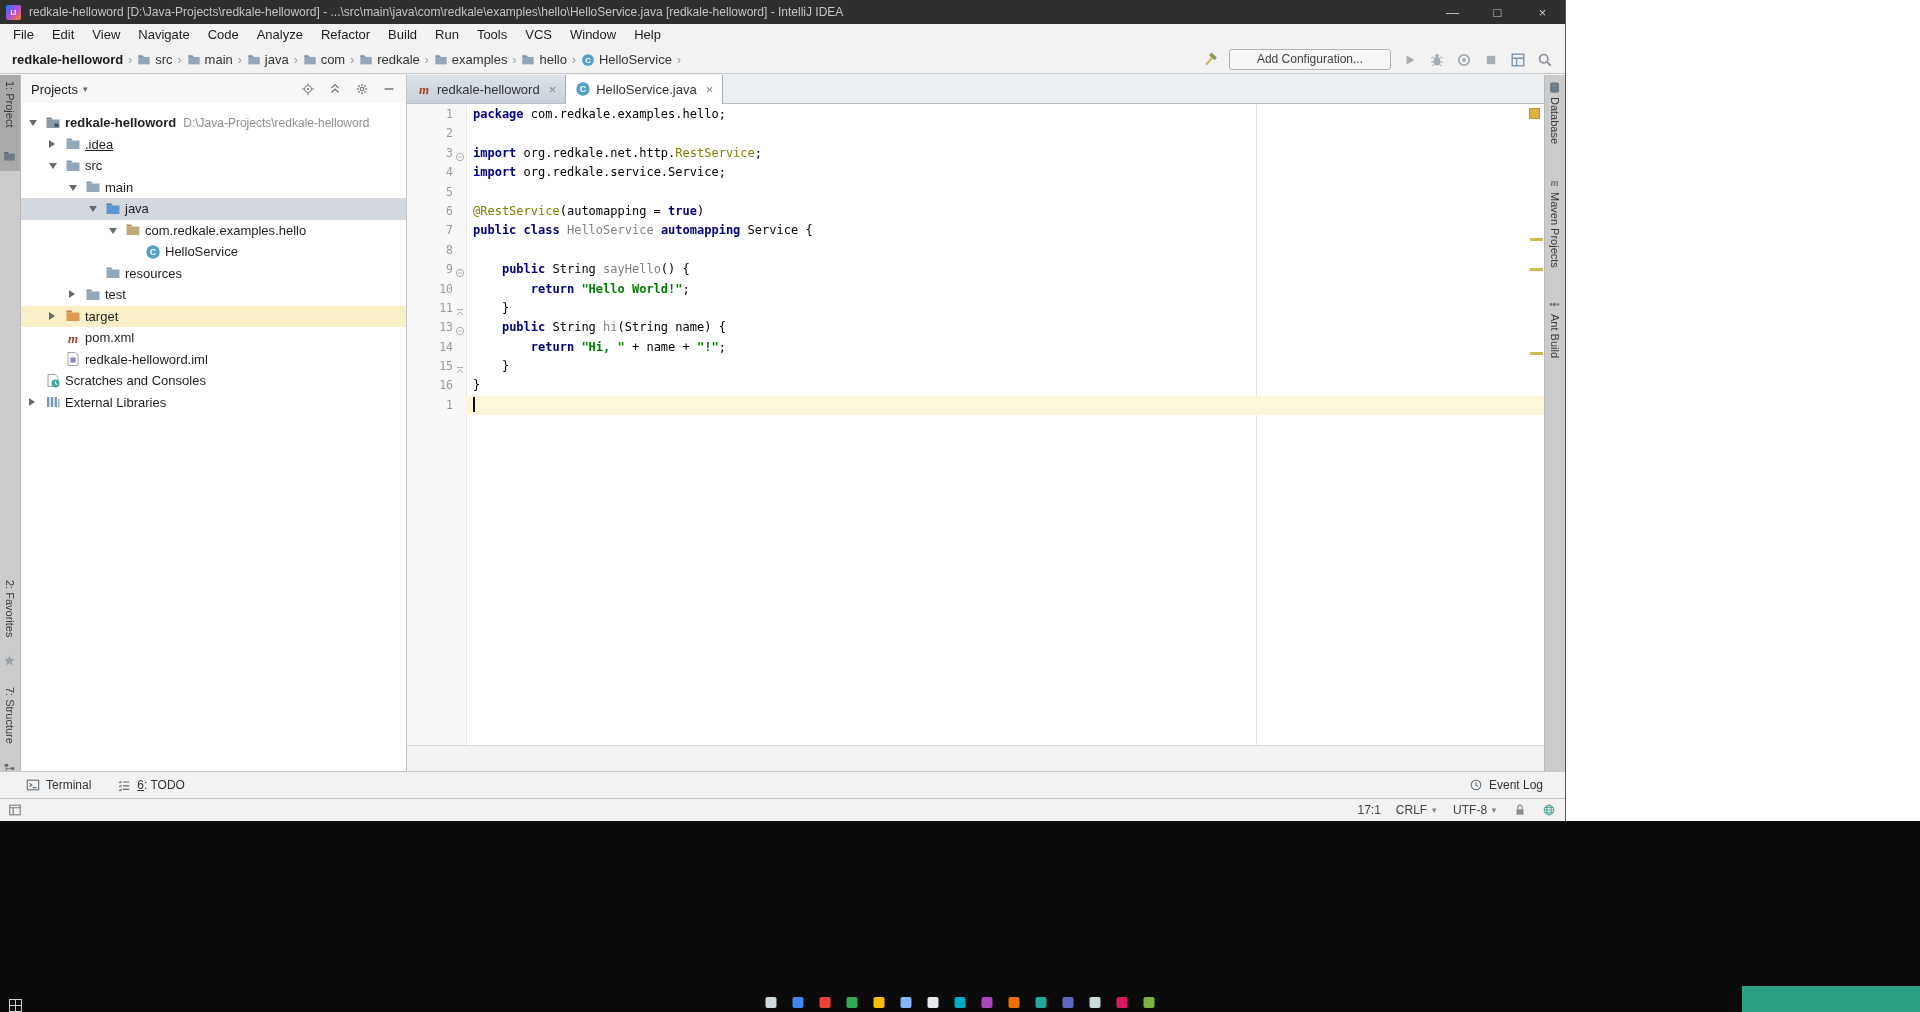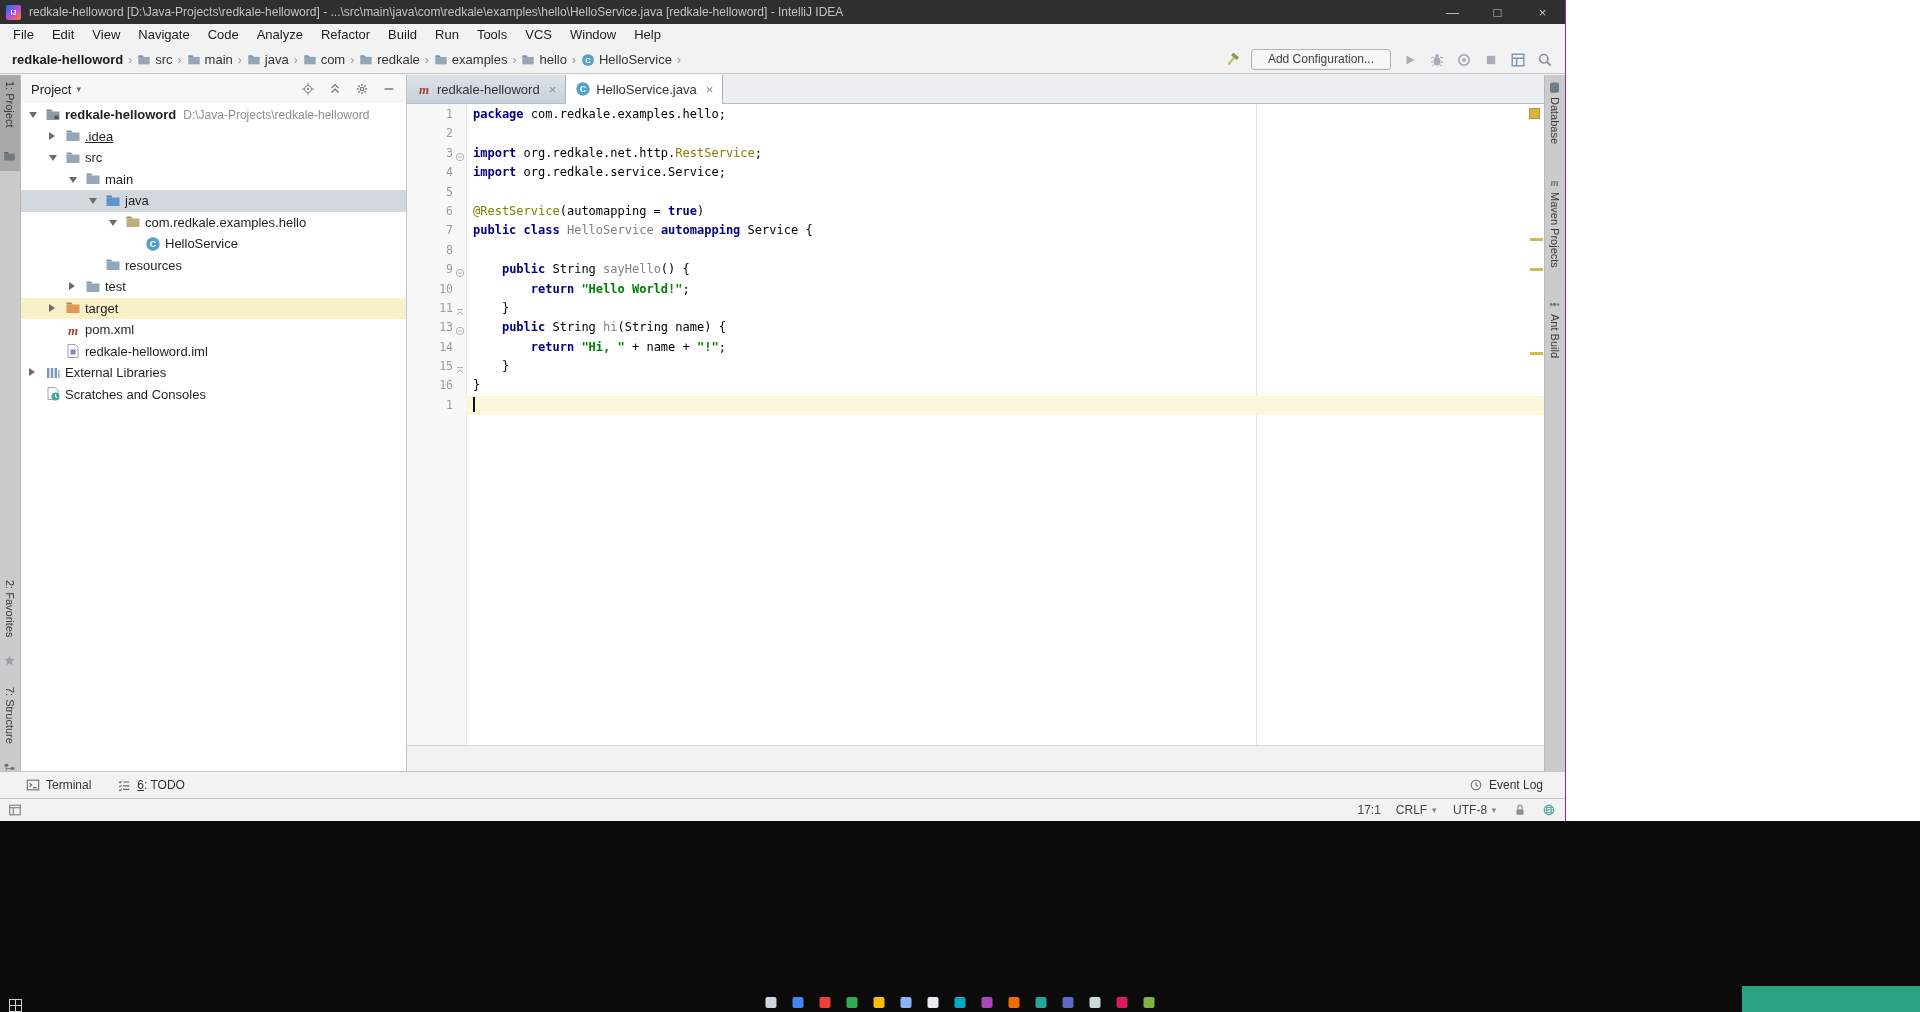--- a/index.html
+++ b/index.html
@@ -23,21 +23,21 @@
 
   
   #toolbar{position:absolute;left:0;top:46px;right:0;height:28px;background:#f2f2f2;border-bottom:1px solid #c8c8c8;
     display:flex;align-items:center;padding-left:12px;box-sizing:border-box;}
   #breadcrumbs{display:flex;align-items:center;white-space:nowrap;}
   .crumb{font-size:13px;color:#333;display:flex;align-items:center;gap:4px;}
   .crumb.bold{font-weight:bold;color:#1a1a1a;}
   .crumb-sep{color:#9a9a9a;font-size:12px;margin:0 5px;}
   #runbar{margin-left:auto;display:flex;align-items:center;gap:11px;padding-right:12px;}
   #add-config-btn{border:1px solid #b3b3b3;border-radius:3px;background:#f6f6f6;color:#444;
-    font-size:12px;padding:2px 16px;line-height:15px;}
+    font-size:12px;padding:2px 27px;line-height:15px;}
   .tbicon{width:16px;height:16px;display:inline-flex;}
   .tbicon svg{width:16px;height:16px;}
   .icon16{width:16px;height:16px;display:inline-flex;flex:none;}
   .icon16 svg{width:16px;height:16px;}
   .icon14{width:14px;height:14px;display:inline-flex;flex:none;}
   .icon14 svg{width:14px;height:14px;}
 
   
   #main{position:absolute;left:0;top:75px;width:1565px;height:696px;display:flex;}
 
@@ -51,21 +51,21 @@
   .stripe-icon svg{width:13px;height:13px;}
   .stripe-active{position:absolute;left:0;right:0;background:#a9a9a9;}
 
   
   #project-panel{width:386px;flex:none;background:#ffffff;border-right:1px solid #c2c2c2;position:relative;box-sizing:border-box;}
   #project-header{position:absolute;left:0;top:0;right:0;height:28px;background:#f7f7f7;display:flex;align-items:center;padding:0 10px;box-sizing:border-box;}
   #project-header-title{font-size:13px;color:#222;}
   #project-caret{font-size:9px;color:#666;margin-left:5px;}
   #project-header-icons{margin-left:auto;display:flex;gap:13px;}
   #project-header-icons .icon14 svg{width:14px;height:14px;}
-  #tree{position:absolute;left:0;top:29px;right:0;}
+  #tree{position:absolute;left:0;top:37px;right:0;}
   .tree-row{position:relative;height:21.5px;font-size:13px;color:#1f1f1f;}
   .tree-arrow{position:absolute;top:6px;width:0;height:0;}
   .tree-arrow.closed{border-left:6px solid #6a6a6a;border-top:4.5px solid transparent;border-bottom:4.5px solid transparent;}
   .tree-arrow.open{border-top:6px solid #6a6a6a;border-left:4.5px solid transparent;border-right:4.5px solid transparent;margin-top:2px;}
   .tree-icon{position:absolute;top:2.5px;width:16px;height:16px;}
   .tree-icon svg{width:16px;height:16px;}
   .tree-label{position:absolute;top:0;line-height:21.5px;white-space:nowrap;}
   .tree-label b{font-weight:bold;}
   .tree-hint{color:#8f8f8f;font-size:12px;margin-left:7px;font-weight:normal;}
 
@@ -309,21 +309,21 @@
           <span class="stripe-icon" style="top: 686px;"><svg viewBox="0 0 16 16" fill="#5f6b76">
               <rect x="2" y="2.5" width="4.5" height="3"></rect>
               <rect x="9.5" y="6.5" width="4.5" height="3"></rect>
               <rect x="9.5" y="11" width="4.5" height="3"></rect>
               <path d="M4 5.5v7h5.5M4 8h5.5" stroke="#5f6b76" fill="none"></path>
             </svg></span>
         </div>
 
       <div id="project-panel">
         <div id="project-header">
-          <span id="project-header-title">Project</span>
+          <span id="project-header-title">Projects</span>
           <span id="project-caret">▾</span>
           <span id="project-header-icons">
               <span class="icon14">
                 <svg viewBox="0 0 16 16" stroke="#6f6f6f" fill="none">
                   <circle cx="8" cy="8" r="4"></circle>
                   <path d="M8 1v3M8 12v3M1 8h3M12 8h3"></path>
                   <circle cx="8" cy="8" r="1.2" fill="#6f6f6f" stroke="none"></circle>
                 </svg>
               </span>
               <span class="icon14">
@@ -433,36 +433,36 @@
               <span class="tree-label" style="left: 64px;">pom.xml</span>
             </div>
             <div class="tree-row">
               <span class="tree-icon" style="left: 44px;"><svg viewBox="0 0 16 16">
                   <path d="M3 1.5h7.5L13 4v10.5H3z" fill="#fdfdfd" stroke="#9aa5ad"></path>
                   <rect x="5.5" y="6.5" width="5" height="5" fill="#8d7ec7"></rect>
                 </svg></span>
               <span class="tree-label" style="left: 64px;">redkale-helloword.iml</span>
             </div>
             <div class="tree-row">
+              <span class="tree-icon" style="left: 24px;"><svg viewBox="0 0 16 16">
+                  <path d="M3 1.5h7l3 3v9H3z" fill="#ffffff" stroke="#9aa5ad"></path>
+                  <circle cx="10.5" cy="10.5" r="4" fill="#44a89d"></circle>
+                  <path d="M10.5 8.3v2.2l1.6 1" stroke="#ffffff" fill="none" stroke-width="1.1"></path>
+                </svg></span>
+              <span class="tree-label" style="left: 44px;">Scratches and Consoles</span>
+            </div>
+            <div class="tree-row">
               <span class="tree-arrow closed" style="left: 8px;"></span>
               <span class="tree-icon" style="left: 24px;"><svg viewBox="0 0 16 16" fill="#7b96b5">
                   <rect x="2" y="3" width="2.4" height="10"></rect>
                   <rect x="5.8" y="3" width="2.4" height="10"></rect>
                   <rect x="9.6" y="3" width="2.4" height="10"></rect>
                   <rect x="13" y="5" width="1.6" height="8" fill="#9ab0c6"></rect>
                 </svg></span>
               <span class="tree-label" style="left: 44px;">External Libraries</span>
-            </div>
-            <div class="tree-row">
-              <span class="tree-icon" style="left: 24px;"><svg viewBox="0 0 16 16">
-                  <path d="M3 1.5h7l3 3v9H3z" fill="#ffffff" stroke="#9aa5ad"></path>
-                  <circle cx="10.5" cy="10.5" r="4" fill="#44a89d"></circle>
-                  <path d="M10.5 8.3v2.2l1.6 1" stroke="#ffffff" fill="none" stroke-width="1.1"></path>
-                </svg></span>
-              <span class="tree-label" style="left: 44px;">Scratches and Consoles</span>
             </div>
           </div>
       </div>
 
       <div id="editor">
         <div id="tabbar">
             <div class="tab">
               <span class="icon16">
                 <svg viewBox="0 0 16 16">
                   <text x="8" y="12.6" font-size="13" font-style="italic" font-weight="bold" text-anchor="middle" fill="#a5412d" font-family="Liberation Serif,serif">m</text>

